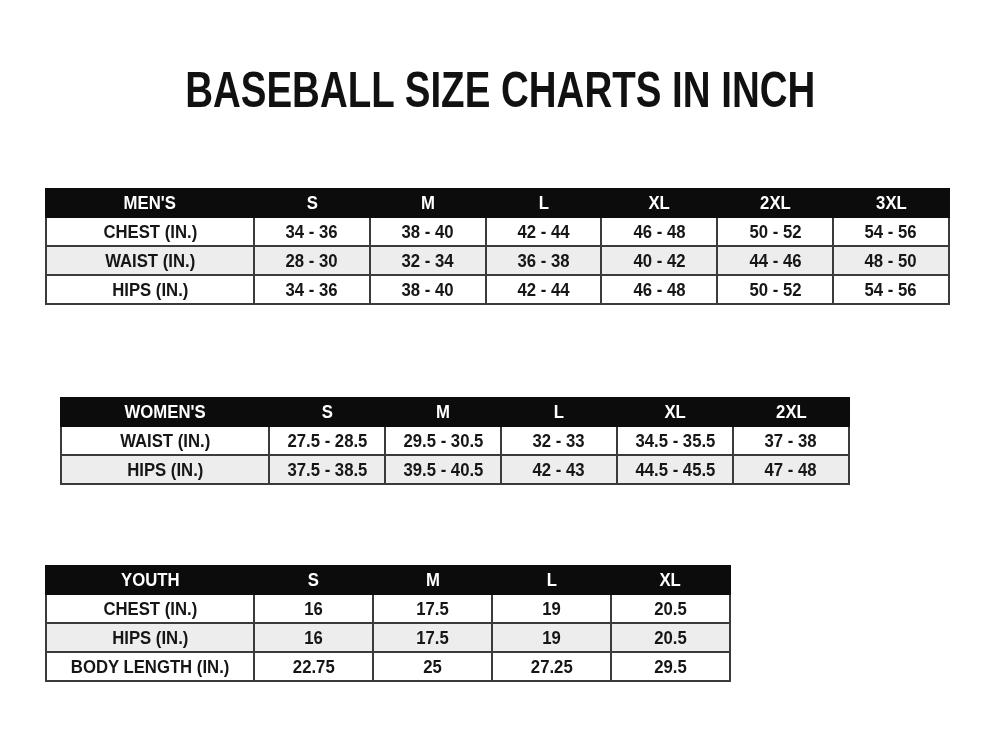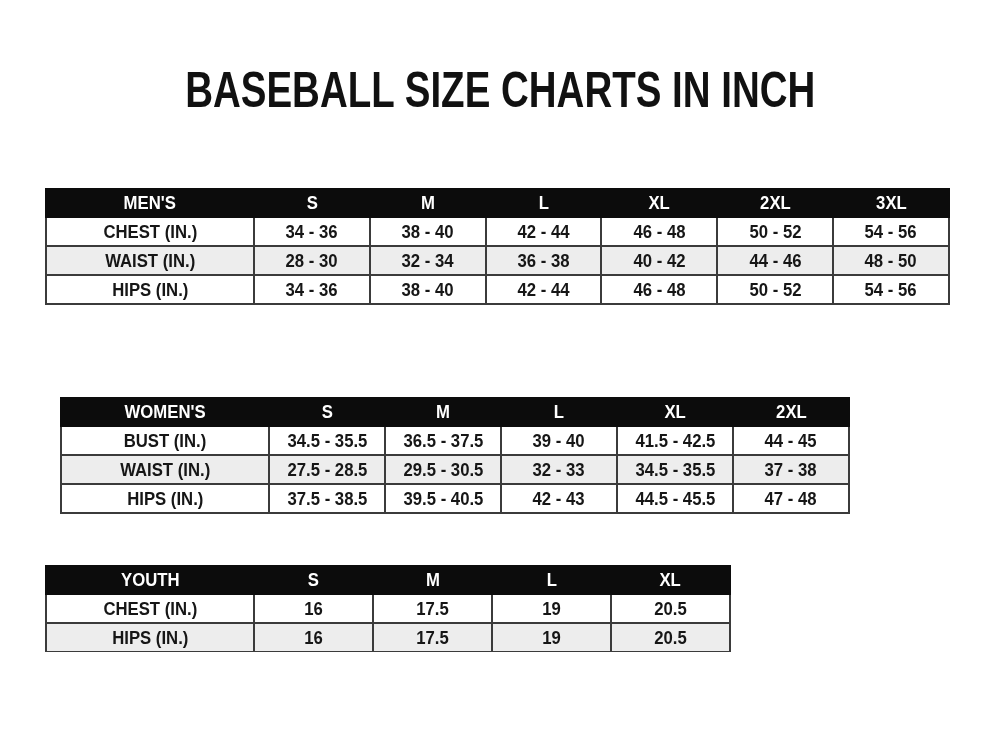--- a/index.html
+++ b/index.html
@@ -3,21 +3,21 @@
 <meta charset="utf-8">
 <style>
   html, body {
     margin: 0;
     padding: 0;
     background: #ffffff;
   }
   #page {
     position: relative;
     width: 1000px;
-    height: 652px;
+    height: 752px;
     background: var(--page-bg, #ffffff);
     font-family: "Liberation Sans", "DejaVu Sans", sans-serif;
     overflow: hidden;
   }
   .page-title {
     position: absolute;
     top: 64px;
     left: 0;
     width: 1000px;
     margin: 0;
@@ -145,28 +145,20 @@
           <th><span class="ct">WOMEN'S</span></th>
           <th><span class="ct">S</span></th>
           <th><span class="ct">M</span></th>
           <th><span class="ct">L</span></th>
           <th><span class="ct">XL</span></th>
           <th><span class="ct">2XL</span></th>
         </tr>
       </thead>
       <tbody>
         <tr>
-          <td><span class="ct">BUST (IN.)</span></td>
-          <td><span class="ct">34.5 - 35.5</span></td>
-          <td><span class="ct">36.5 - 37.5</span></td>
-          <td><span class="ct">39 - 40</span></td>
-          <td><span class="ct">41.5 - 42.5</span></td>
-          <td><span class="ct">44 - 45</span></td>
-        </tr>
-        <tr>
           <td><span class="ct">WAIST (IN.)</span></td>
           <td><span class="ct">27.5 - 28.5</span></td>
           <td><span class="ct">29.5 - 30.5</span></td>
           <td><span class="ct">32 - 33</span></td>
           <td><span class="ct">34.5 - 35.5</span></td>
           <td><span class="ct">37 - 38</span></td>
         </tr>
         <tr>
           <td><span class="ct">HIPS (IN.)</span></td>
           <td><span class="ct">37.5 - 38.5</span></td>
@@ -203,15 +195,22 @@
           <td><span class="ct">19</span></td>
           <td><span class="ct">20.5</span></td>
         </tr>
         <tr>
           <td><span class="ct">HIPS (IN.)</span></td>
           <td><span class="ct">16</span></td>
           <td><span class="ct">17.5</span></td>
           <td><span class="ct">19</span></td>
           <td><span class="ct">20.5</span></td>
         </tr>
+        <tr>
+          <td><span class="ct">BODY LENGTH (IN.)</span></td>
+          <td><span class="ct">22.75</span></td>
+          <td><span class="ct">25</span></td>
+          <td><span class="ct">27.25</span></td>
+          <td><span class="ct">29.5</span></td>
+        </tr>
       </tbody>
     </table>
 </div>
 
 </body></html>

